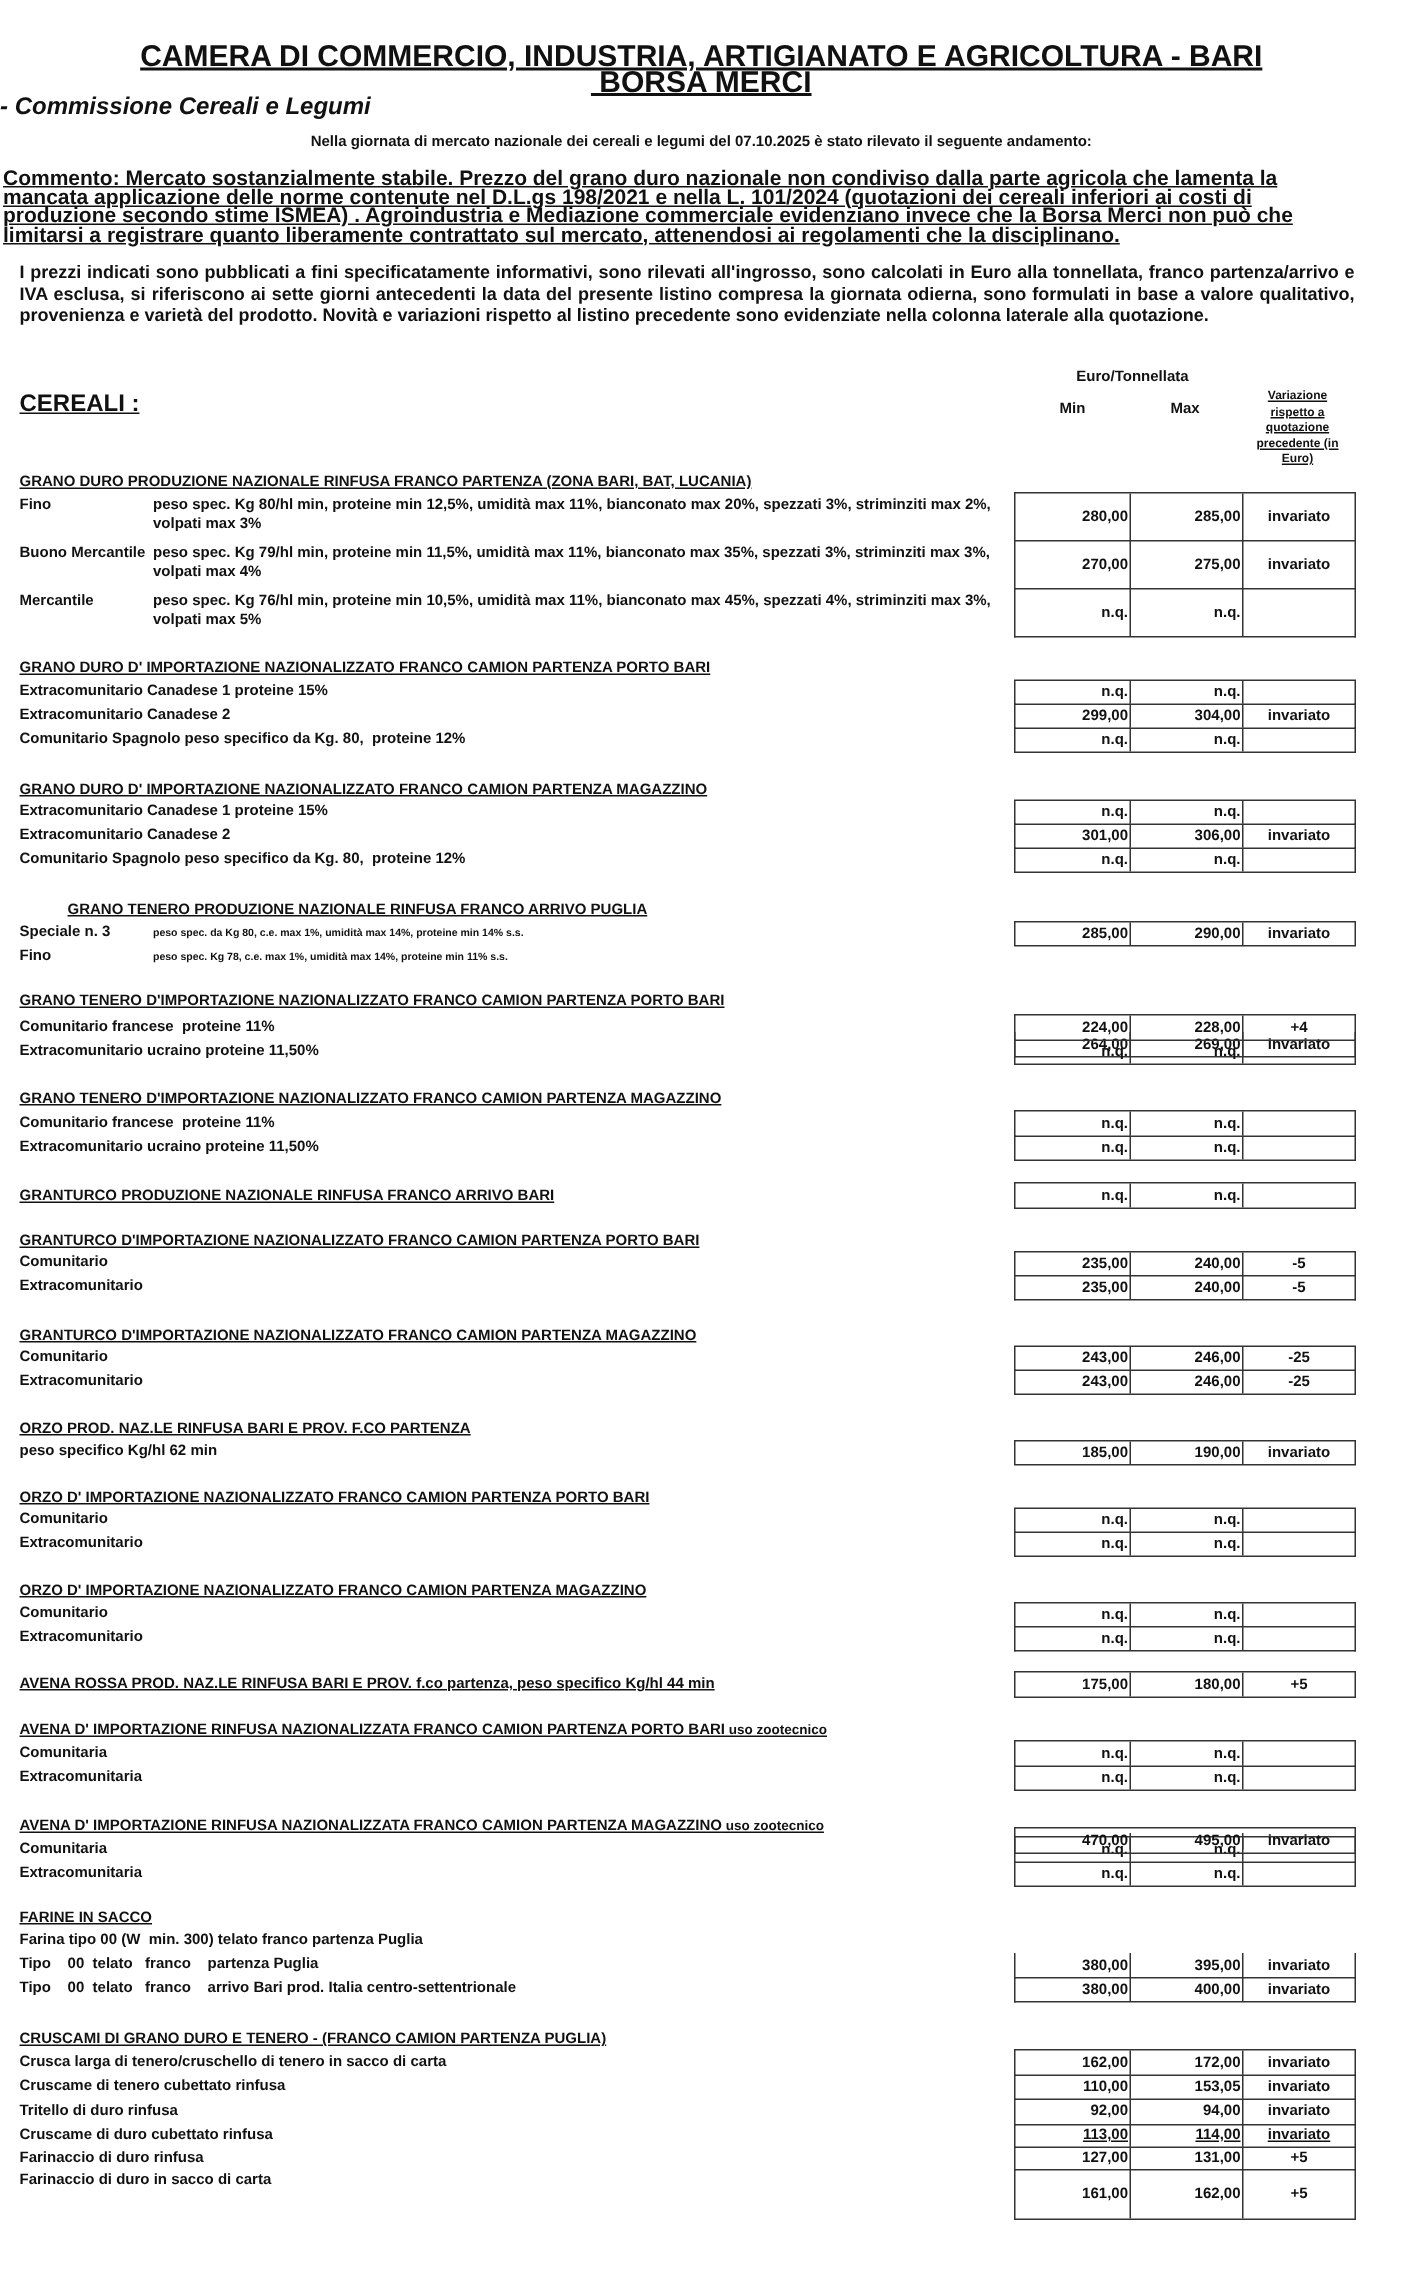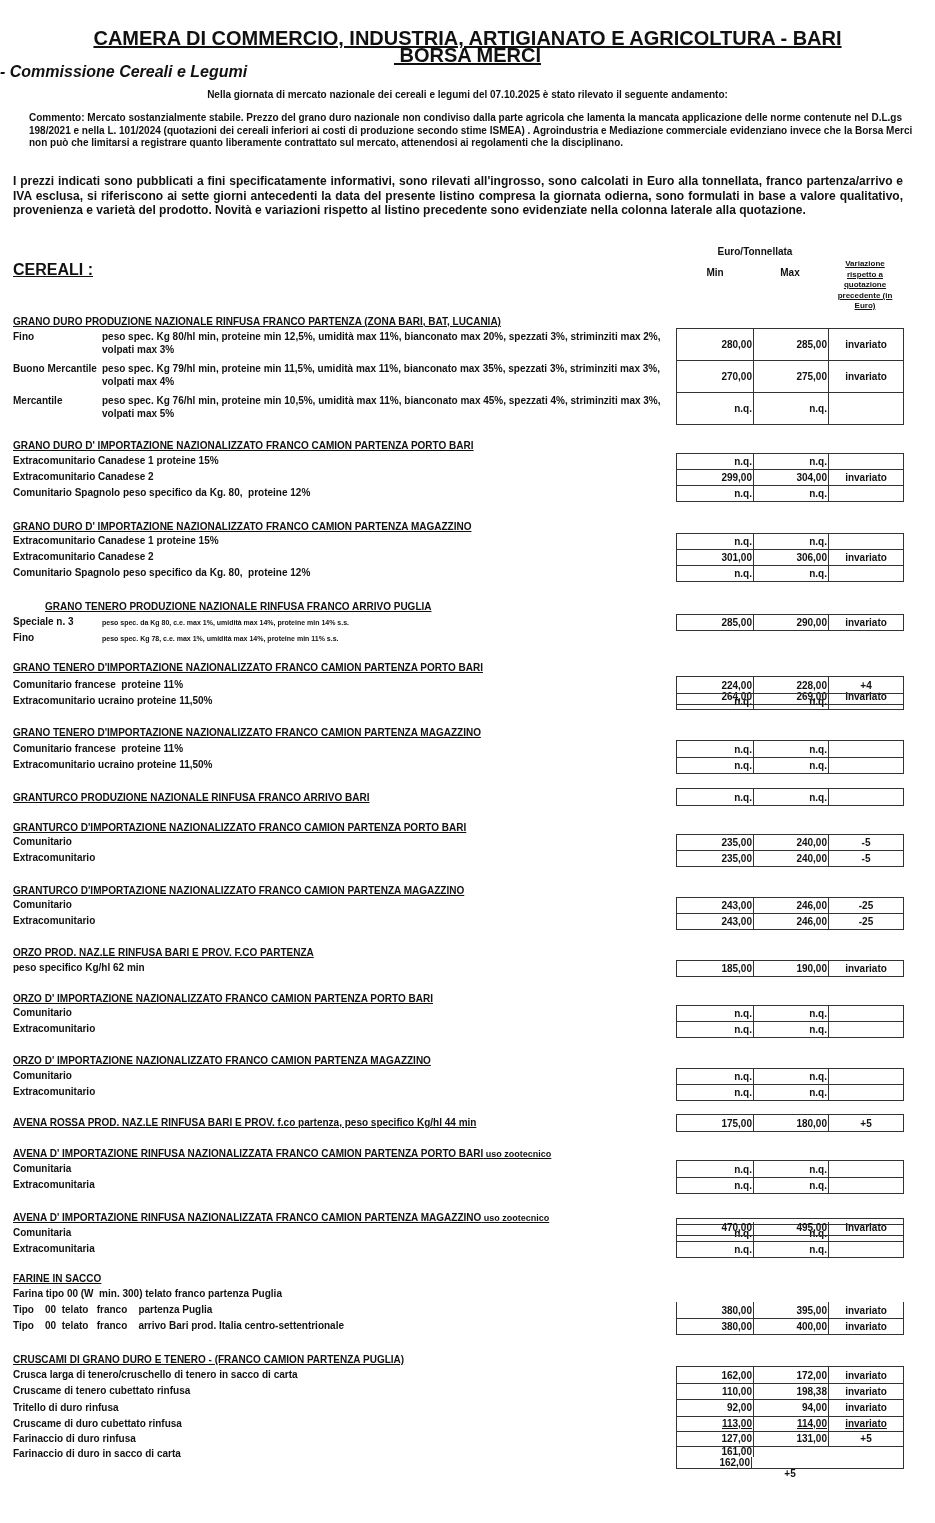--- a/index.html
+++ b/index.html
@@ -1,21 +1,21 @@
 <!DOCTYPE html>
 <html><head>
 <meta charset="utf-8">
 <style>
   html, body { margin:0; padding:0; background:#ffffff; }
   body { width:935px; height:1523px; position:relative; font-family:"Liberation Sans", sans-serif; color:#111; overflow:hidden; }
   .abs { position:absolute; }
   .hdr1 { left:0; width:935px; text-align:center; font-weight:bold; font-size:20px; text-decoration:underline; }
   .hdr3 { left:0; width:935px; text-align:left; font-weight:bold; font-size:16px;font-style:italic; }
   .intro { left:0; width:935px; text-align:center; font-weight:bold; font-size:10px; }
-  .comment { left:29px; width:890px; font-weight:bold; font-size:10px; line-height:12.5px; }
+  .comment { left:2px; width:890px; font-weight:bold; font-size:14px; line-height:12.5px;text-decoration:underline; }
   .disclaimer { left:13px; width:890px; font-weight:bold; font-size:12px; line-height:14.5px; text-align:justify; }
   .cereali { left:13px; font-weight:bold; font-size:16px; text-decoration:underline; }
   .colhdr { font-weight:bold; font-size:10px; text-align:center; }
   .varhdr { font-weight:bold; font-size:8px; text-align:center; text-decoration:underline; line-height:10.5px; width:70px; }
   .sec-title { left:13px; font-weight:bold; font-size:10px; text-decoration:underline; white-space:nowrap; }
   .sec-title .small { font-size:9px; }
   .row-label { left:13px; font-weight:bold; font-size:10px; white-space:nowrap; }
   .grade { left:13px; font-weight:bold; font-size:10px; line-height:13px; width:85px; }
   .gdesc { left:102px; font-weight:bold; font-size:10px; line-height:13px; width:560px; }
   .gdesc.tiny { font-size:7px; line-height:13px; }
@@ -263,21 +263,21 @@
     <div class="abs sec-title" style="top:1354px;">CRUSCAMI DI GRANO DURO E TENERO -  (FRANCO CAMION PARTENZA PUGLIA)</div>
     <div class="abs row-label" style="top:1369px;white-space:pre;">Crusca larga di tenero/cruschello di tenero in sacco di carta</div>
     <div class="abs cells" style="top:1366px;height:18px;">
       <div class="c-min">162,00</div>
       <div class="c-max">172,00</div>
       <div class="c-var">invariato</div>
     </div>
     <div class="abs row-label" style="top:1385px;white-space:pre;">Cruscame di tenero cubettato rinfusa</div>
     <div class="abs cells" style="top:1383px;height:17px;border-top:none;">
       <div class="c-min">110,00</div>
-      <div class="c-max">198,38</div>
+      <div class="c-max">153,05</div>
       <div class="c-var">invariato</div>
     </div>
     <div class="abs row-label" style="top:1402px;white-space:pre;">Tritello di duro rinfusa</div>
     <div class="abs cells" style="top:1399px;height:18px;border-top:none;">
       <div class="c-min">92,00</div>
       <div class="c-max">94,00</div>
       <div class="c-var">invariato</div>
     </div>
     <div class="abs row-label" style="top:1418px;white-space:pre;">Cruscame di duro cubettato rinfusa</div>
     <div class="abs cells" style="top:1416px;height:16px;border-top:none;text-decoration:underline;">
@@ -285,18 +285,18 @@
       <div class="c-max">114,00</div>
       <div class="c-var">invariato</div>
     </div>
     <div class="abs row-label" style="top:1433px;white-space:pre;">Farinaccio di duro rinfusa</div>
     <div class="abs cells" style="top:1431px;height:16px;border-top:none;">
       <div class="c-min">127,00</div>
       <div class="c-max">131,00</div>
       <div class="c-var">+5</div>
     </div>
     <div class="abs row-label" style="top:1448px;white-space:pre;">Farinaccio di duro in sacco di carta</div>
-    <div class="abs cells" style="top:1446px;height:23px;border-top:none;flex-direction:column;">
+    <div class="abs cells" style="top:1446px;height:34px;border-top:none;">
       <div class="c-min">161,00</div>
       <div class="c-max">162,00</div>
       <div class="c-var">+5</div>
     </div>
   </div>
 
 </body></html>

